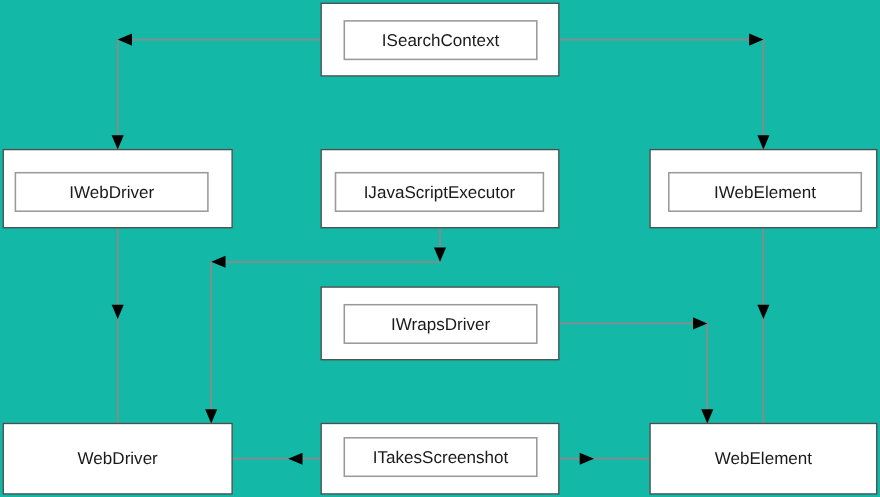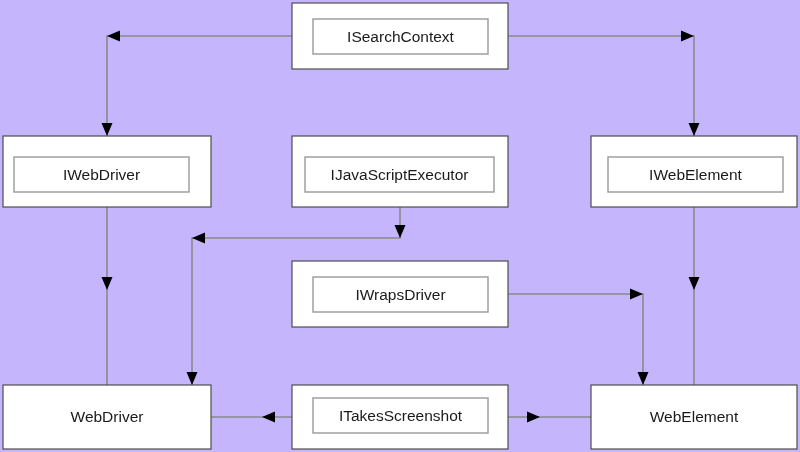--- a/index.html
+++ b/index.html
@@ -10,21 +10,21 @@
   body {
     width: 800px;
     height: 452px;
     font-family: "Liberation Sans", sans-serif;
     overflow: hidden;
   }
   #diagram-root {
     position: relative;
     width: 800px;
     height: 452px;
-    background: #c4b5fd;
+    background: #14b8a6;
   }
   svg#diagram-svg {
     position: absolute;
     top: 0;
     left: 0;
     width: 800px;
     height: 452px;
     display: block;
   }
   .outer-box {

